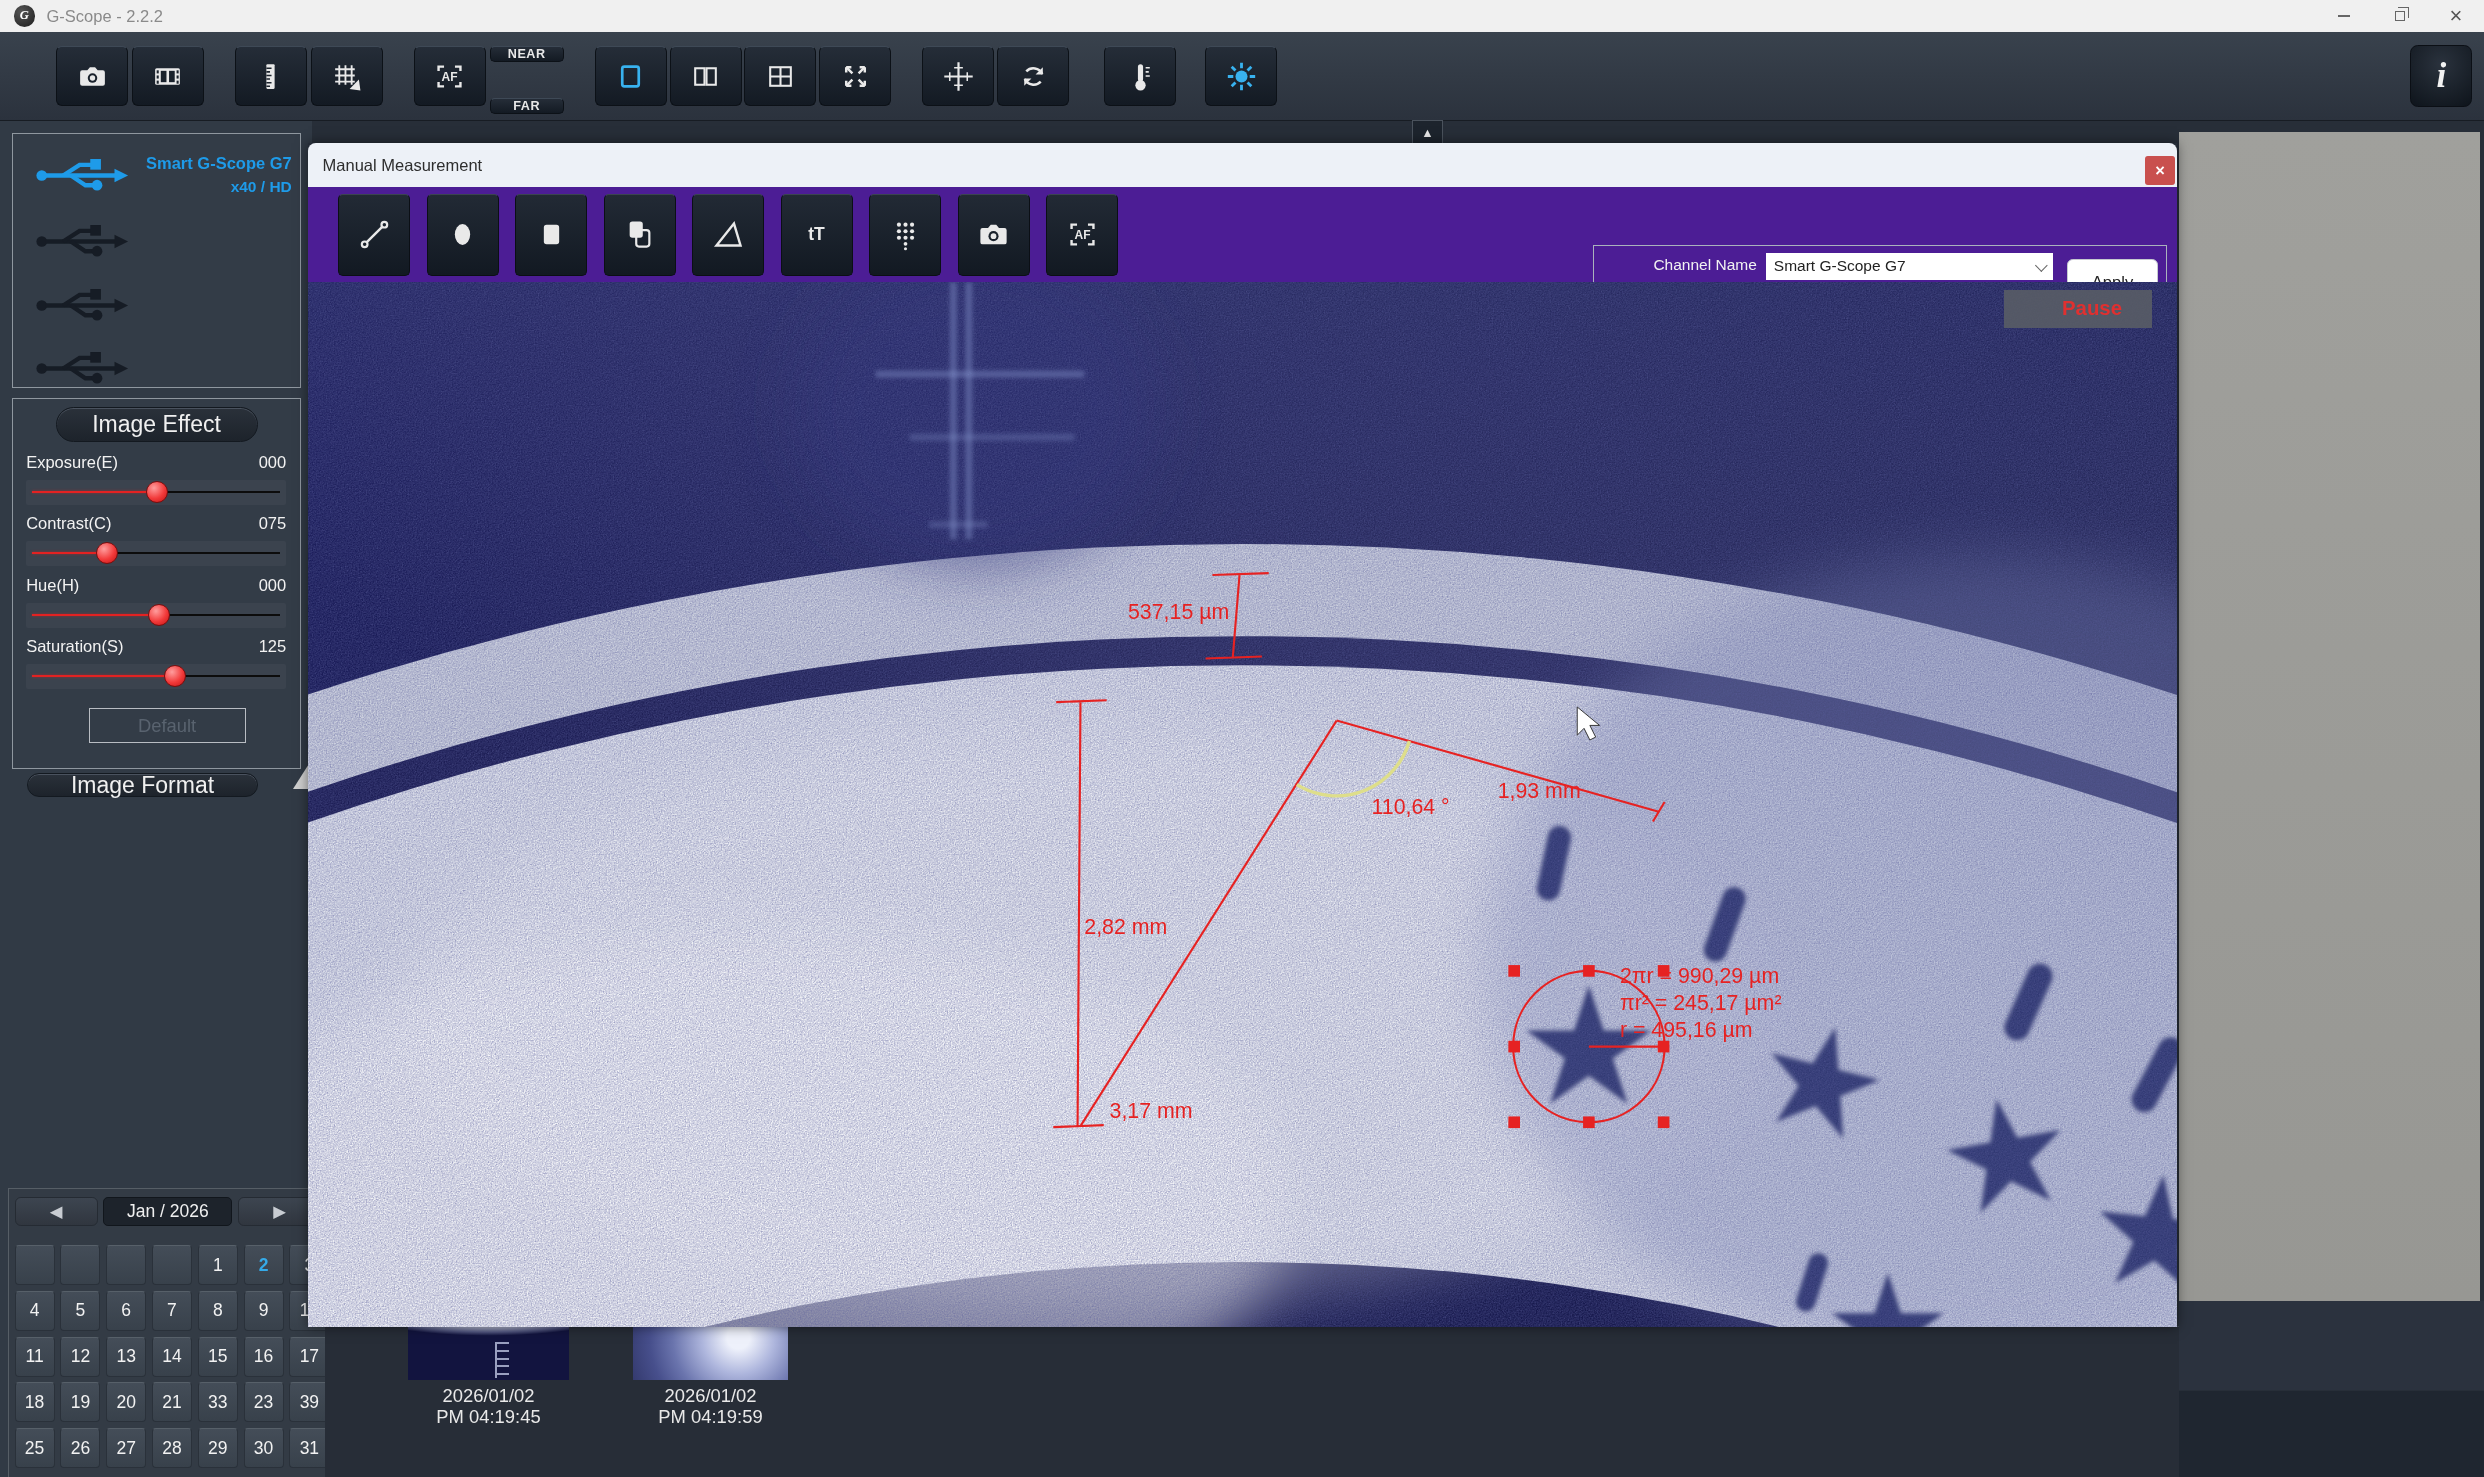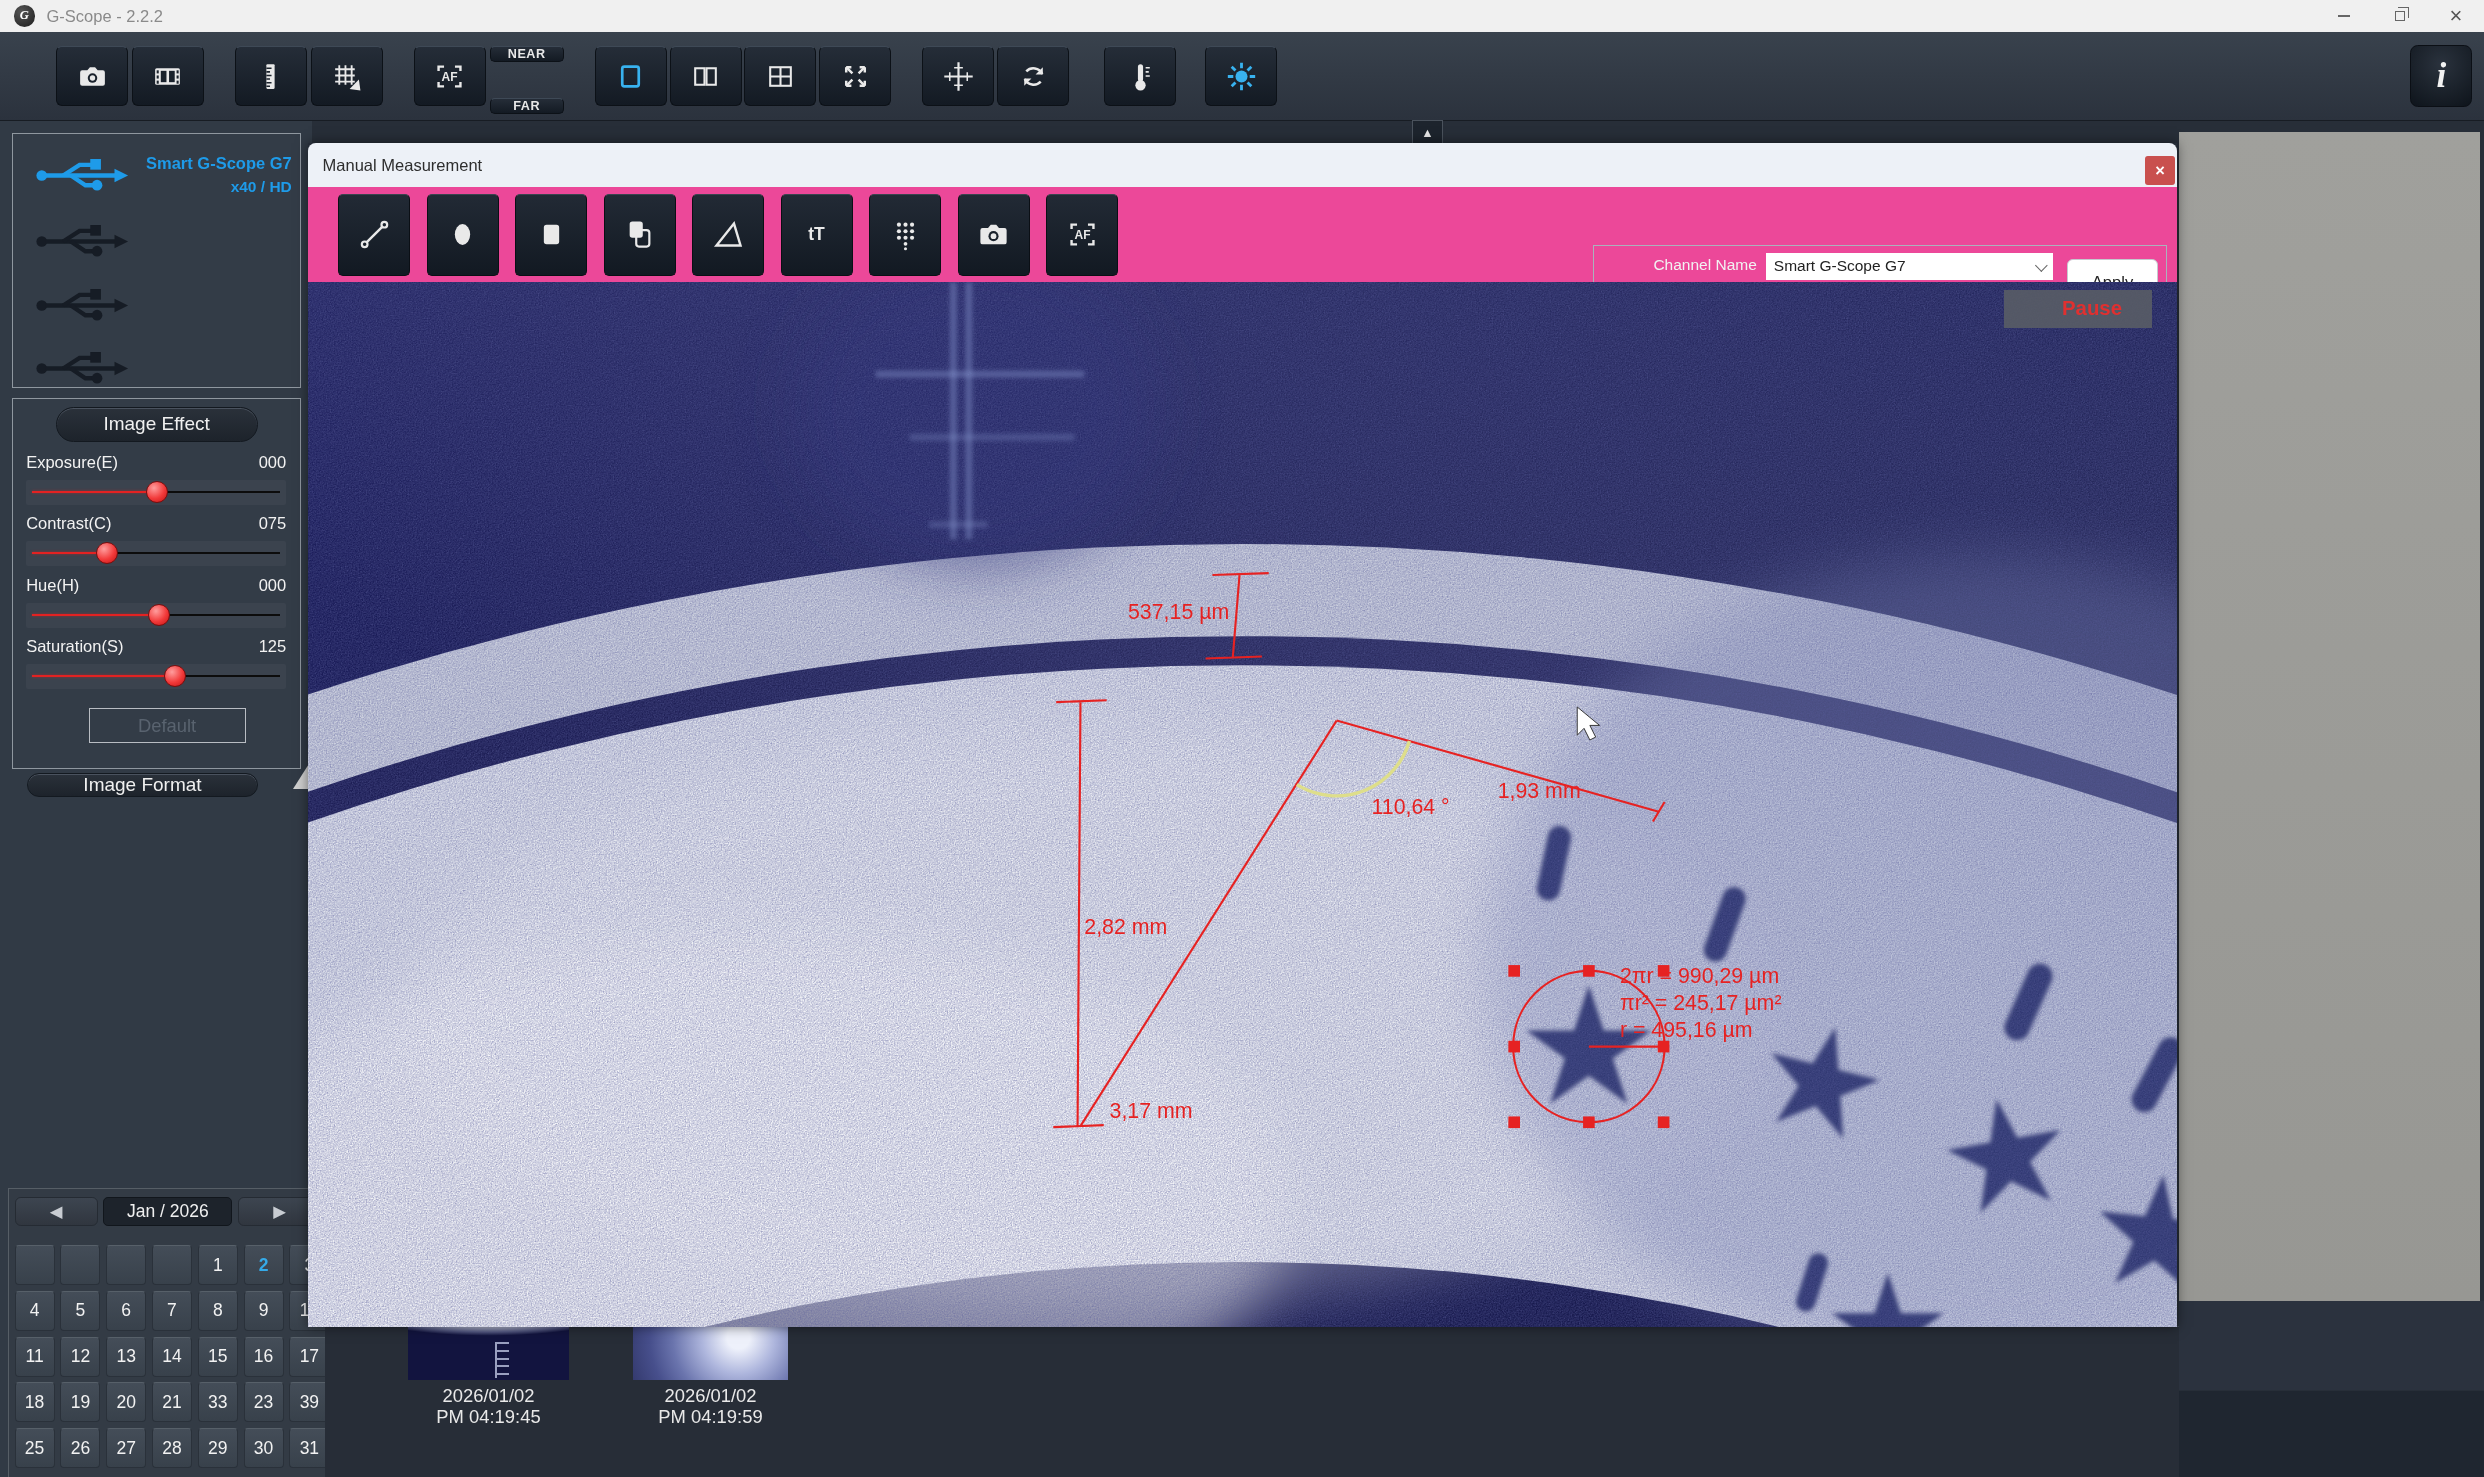--- a/index.html
+++ b/index.html
@@ -37,21 +37,21 @@
   .dev-panel{left:11.6px;top:11.6px;width:289px;height:255px;}
   .usb-row{position:absolute;left:21.3px;width:97px;height:49px;}
   .usb-blue{color:#1e9be9;}
   .usb-dark{color:#161c25;}
   .dev-label{position:absolute;right:7.8px;top:17.5px;width:175px;text-align:right;color:#1e9be9;font-weight:bold;line-height:24px;}
   .dev-label .l1{font-size:16.5px;}
   .dev-label .l2{font-size:15.5px;}
 
   .fx-panel{left:11.6px;top:277px;width:289px;height:371px;}
   .pill{background:linear-gradient(#2a313a,#1d232b);border:1px solid #131920;border-radius:17.5px;
-    box-shadow:inset 0 1px 0 #4a525e;color:#f0f0f0;font-size:19px;display:flex;align-items:center;justify-content:center;}
+    box-shadow:inset 0 1px 0 #4a525e;color:#f0f0f0;font-size:23px;display:flex;align-items:center;justify-content:center;}
   .fx-title{position:absolute;left:43px;top:7.8px;width:202px;height:35px;}
   .slider-block{position:absolute;left:13.6px;width:260px;height:56px;}
   .sl-head{display:flex;justify-content:space-between;color:#f2f2f2;font-size:16.5px;height:23px;}
   .sl-track{position:relative;margin-top:3.9px;height:25px;background:#3b434e;border-radius:1.9px;}
   .sl-line{position:absolute;left:5.8px;right:5.8px;top:10.7px;height:2.9px;background:#0c0c0c;}
   .sl-fill{position:absolute;left:5.8px;top:10.7px;height:2.9px;background:#e32222;box-shadow:0 0 2.9px #e3222288;}
   .sl-knob{position:absolute;top:1px;width:22px;height:22px;margin-left:-10.7px;border-radius:50%;
     background:radial-gradient(circle at 35% 30%,#ff9d9d,#f23a3a 55%,#c01212);border:1px solid #7a0d0d;}
   .default-btn{position:absolute;left:76px;top:309px;width:157px;height:35px;border:1px solid #b9bdc3;
     color:#59636f;font-size:18.4px;display:flex;align-items:center;justify-content:center;background:transparent;}
@@ -87,21 +87,21 @@
   .collapse-btn{left:1412px;top:120px;width:31px;height:25px;background:#1d242d;border:1px solid #4a525c;
     color:#e8e8e8;font-size:12.6px;display:flex;align-items:center;justify-content:center;}
 
   
   .dialog{left:308px;top:143px;width:1869px;height:1184px;background:#252c37;box-shadow:0 0 11.6px rgba(0,0,0,.5);}
   .dlg-title{position:absolute;left:0;top:0;width:1869px;height:44px;background:#edf1f7;border-radius:7.8px 7.8px 0 0;
     display:flex;align-items:center;}
   .dlg-title-text{color:#2e2e2e;font-size:16.5px;margin-left:14.6px;}
   .dlg-close{position:absolute;right:1.9px;top:12.6px;width:30px;height:29px;background:#c9504e;border-radius:2.9px;
     color:#fff;font-size:16.5px;font-weight:bold;display:flex;align-items:center;justify-content:center;}
-  .dlg-toolbar{position:absolute;left:0;top:44px;width:1869px;height:95px;background:#ec4899;display:flex;align-items:center;padding-left:30px;}
+  .dlg-toolbar{position:absolute;left:0;top:44px;width:1869px;height:95px;background:#4c1d95;display:flex;align-items:center;padding-left:30px;}
   .dbtn{width:72px;height:82px;margin-right:16.5px;border-radius:4.9px;background:linear-gradient(#222a35,#121922);
     border:1px solid #0b0f15;border-top-color:#3b4450;display:flex;align-items:center;justify-content:center;flex:0 0 auto;}
   .ctrl-box{position:absolute;left:1285px;top:58px;width:574px;height:75px;border:1px solid #aab2bc;}
   .ctrl-label{position:absolute;color:#f2f2f2;font-size:15.5px;text-align:right;width:155px;}
   .ctrl-dd{position:absolute;left:172px;top:6.8px;width:287px;height:27px;background:#fff;color:#222;font-size:15.5px;
     display:flex;align-items:center;padding:0 25px 0 7.8px;}
   .dd-chev{position:absolute;right:7.8px;top:8.7px;width:8.7px;height:8.7px;border-right:1.9px solid #666;border-bottom:1.9px solid #666;transform:rotate(45deg);}
   .ctrl-input{position:absolute;left:172px;top:37px;width:256px;height:27px;background:#fff;color:#222;font-size:15.5px;
     display:flex;align-items:center;justify-content:flex-end;padding:0 7.8px;}
   .ctrl-unit{position:absolute;left:434px;top:40px;color:#f2f2f2;font-size:15.5px;}

